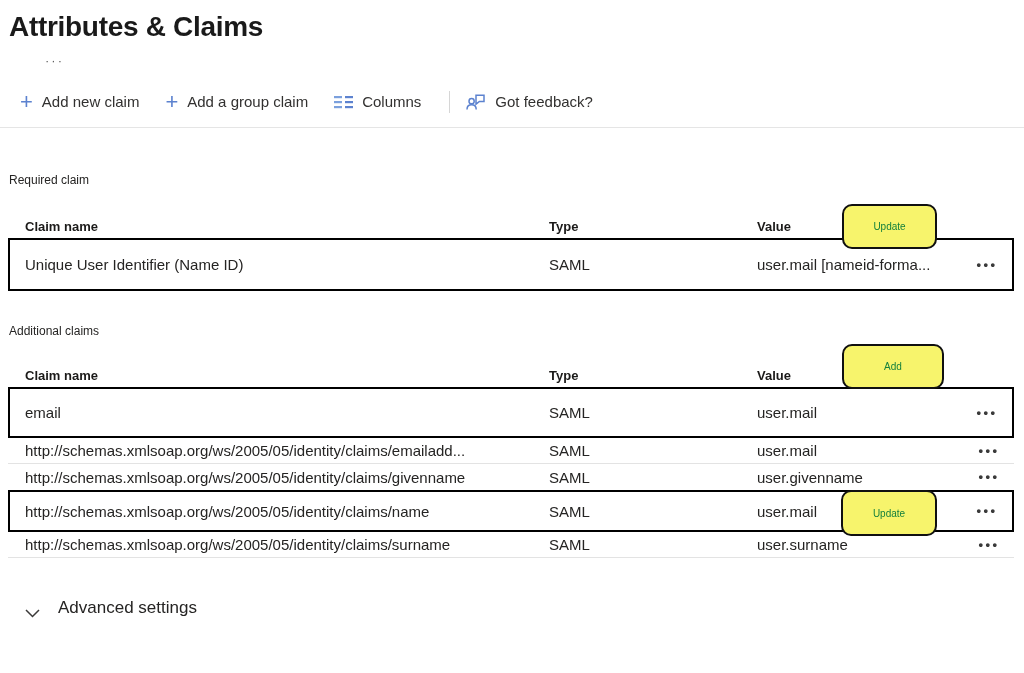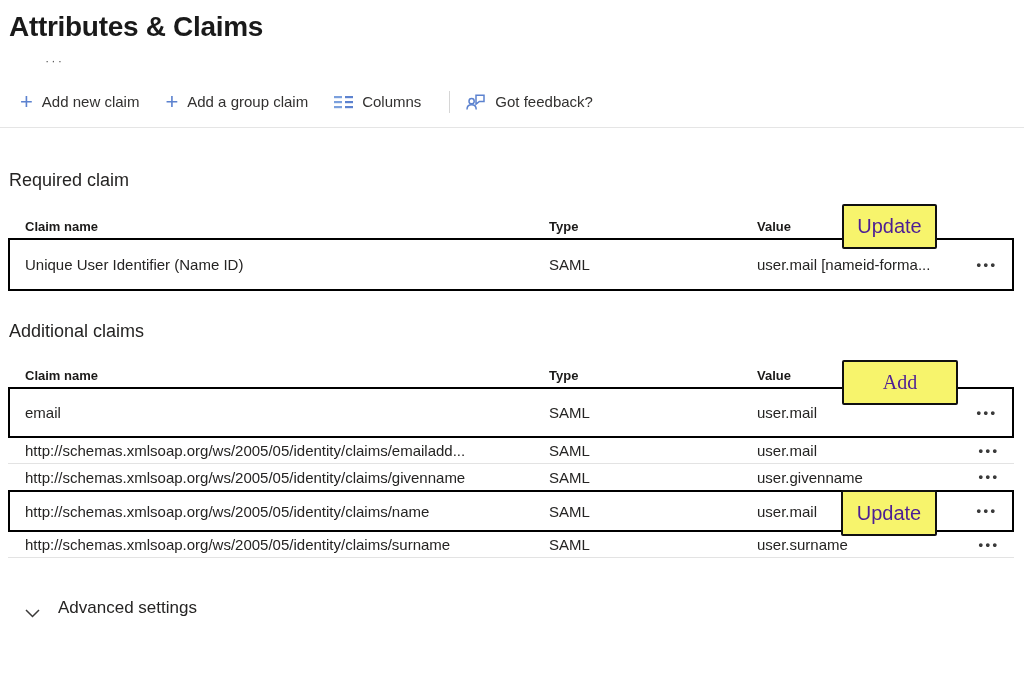--- a/index.html
+++ b/index.html
@@ -15,21 +15,21 @@
 
   
   .toolbar { height:78px; border-bottom:1px solid #e5e5e5; display:flex; align-items:center;
     padding:26px 0 0 20px; }
   .tb-item { display:flex; align-items:center; gap:9px; margin-right:26px; cursor:pointer;
     font-size:15px; color:#323130; white-space:nowrap; }
   .plus-glyph { color:#5c82cf; font-size:22px; font-weight:400; line-height:18px; }
   .tb-divider { width:1px; height:22px; background:#d6d6d6; margin:0 16px 0 2px; }
 
   
-  .section-title { font-size:18px; color:#252423; margin-left:9px; line-height:20px; }
+  .section-title { font-size:12px; color:#252423; margin-left:9px; line-height:20px; }
   .sec-required .section-title { margin-top:42px; }
   .sec-additional .section-title { margin-top:30px; }
   .claims-table { margin-left:8px; width:1006px; }
   .table-header { margin-top:24px; height:24px; display:grid;
     grid-template-columns:524px 208px 1fr 53px; align-items:center;
     padding-left:17px; font-size:13px; font-weight:700; color:#1b1a19; }
   .sec-additional .table-header { margin-top:22px; }
   .row { display:grid; grid-template-columns:524px 208px 1fr 53px; align-items:center;
     padding-left:17px; height:26px; font-size:15px; color:#252423; cursor:pointer;
     white-space:nowrap; }
@@ -39,25 +39,25 @@
   .row.h53 { height:53px; } .row.h51 { height:51px; } .row.h42 { height:42px; }
   .cell-value { overflow:visible; }
   .row-menu { justify-self:center; font-size:13px; font-weight:700; letter-spacing:2.5px;
     color:#3a3a3a; cursor:pointer; line-height:12px; padding-left:3px; }
 
   
   .advanced { margin:40px 0 0 25px; display:flex; align-items:flex-end; gap:18px;
     font-size:17px; color:#252423; cursor:pointer; }
 
   
-  .sticker { position:absolute; background:#f7f46c; border:2px solid #101010; border-radius:2px;
-    display:flex; align-items:center; justify-content:center; font-size:20px; color:#4c1d95;
+  .sticker { position:absolute; background:#f7f46c; border:2px solid #101010; border-radius:10px;
+    display:flex; align-items:center; justify-content:center; font-size:10px; color:#15803d;
     z-index:10; }
   #sticker-update-1 { left:842px; top:204px; width:95px; height:45px; }
-  #sticker-add      { left:842px; top:360px; width:116px; height:45px;font-family:Liberation Serif, serif; }
+  #sticker-add      { left:842px; top:344px; width:102px; height:45px; }
   #sticker-update-2 { left:841px; top:490px; width:96px; height:46px; }
 
   svg { display:block; }
 </style>
 </head>
 <body>
 
 <div class="page">
 
   <div class="page-header">

